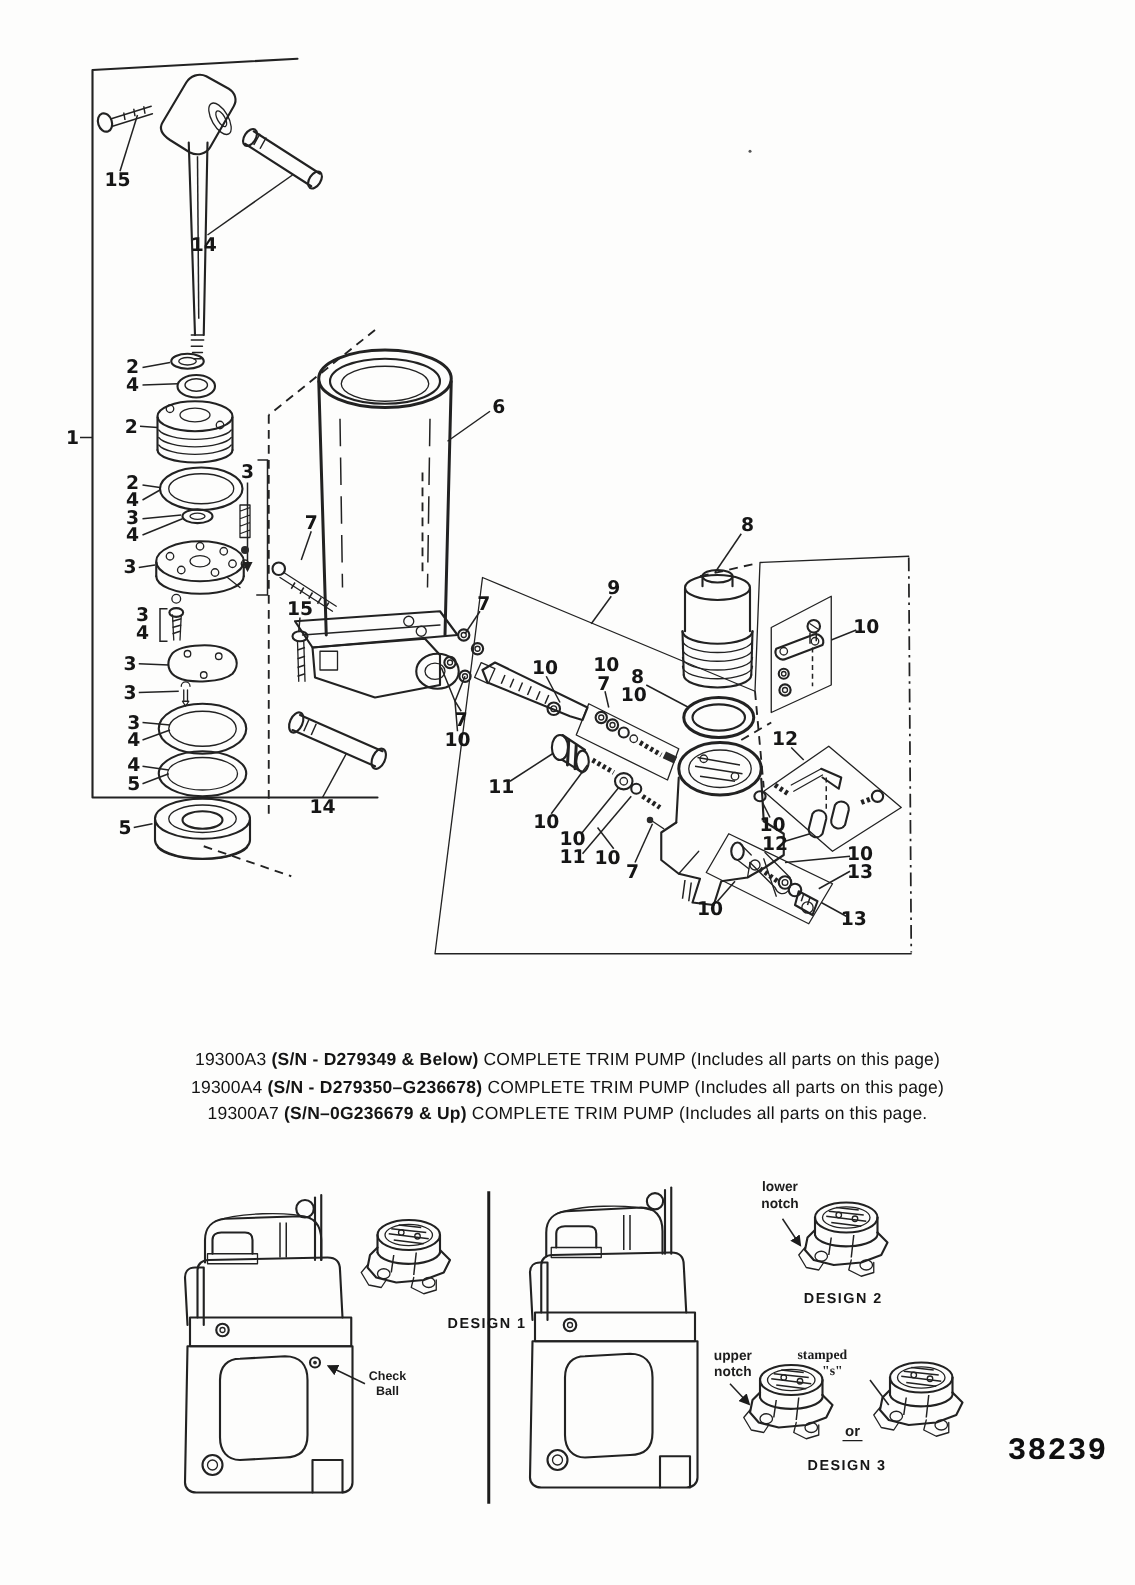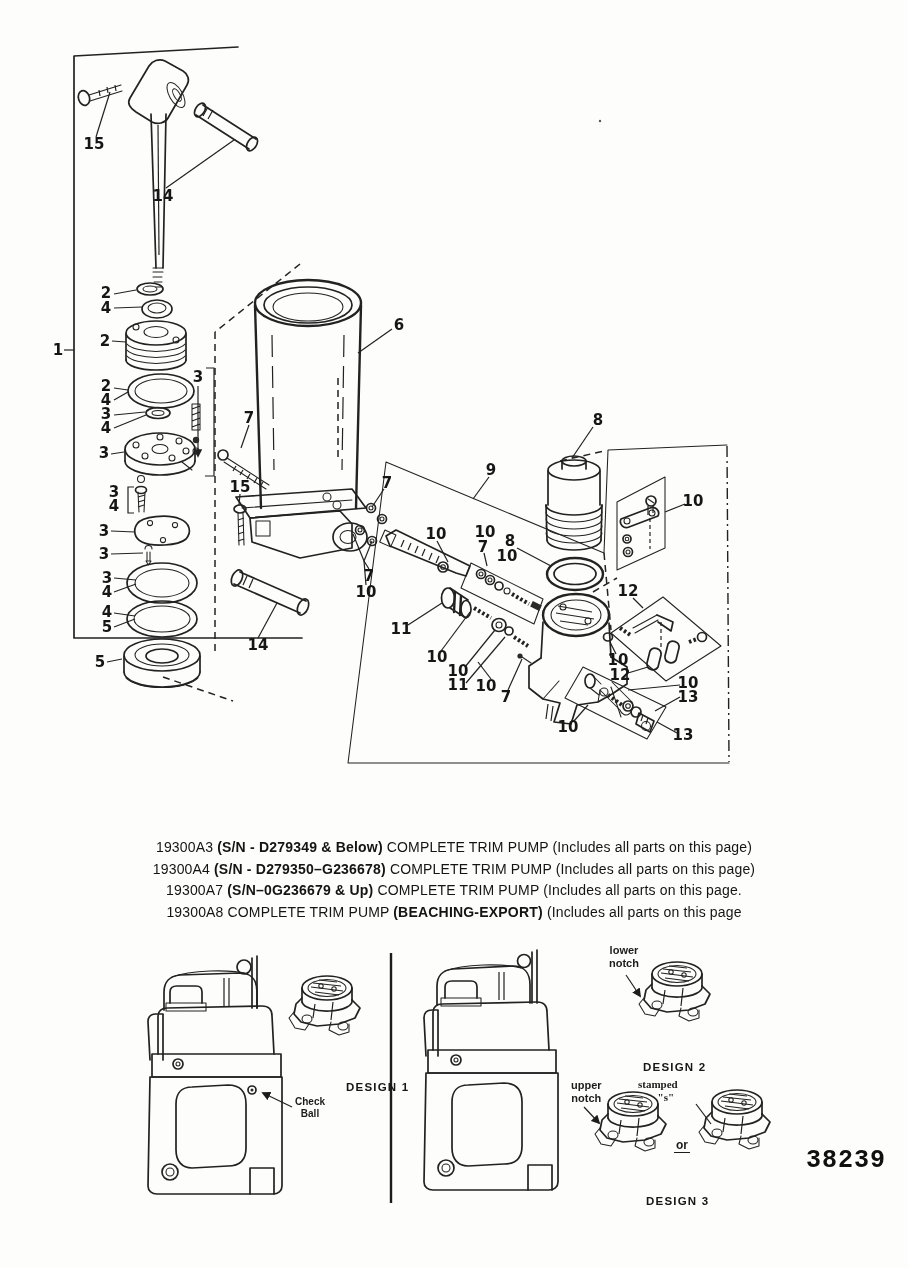--- a/index.html
+++ b/index.html
@@ -17,21 +17,21 @@
   .darkf{fill:#2a2a2a;stroke:none;}
   .callout{font-family:"DejaVu Sans", sans-serif;font-weight:bold;font-size:15px;fill:#161616;
            text-anchor:middle;}
   
   .part-listing{position:absolute;top:837px;left:0;width:908px;text-align:center;
                 font-size:14px;line-height:21.5px;letter-spacing:.15px;color:#141414;}
   .part-listing b{letter-spacing:.2px;}
   
   .ann{position:absolute;font-weight:bold;font-size:11px;line-height:13px;color:#1c1c1c;text-align:center;}
   .ann.small{font-size:10px;line-height:12px;}
-  .design{position:absolute;font-weight:bold;font-size:11.5px;letter-spacing:1.2px;color:#161616;margin-top:28px;}
+  .design{position:absolute;font-weight:bold;font-size:11.5px;letter-spacing:1.2px;color:#161616;}
   .or-label{position:absolute;font-weight:bold;font-size:12px;color:#1c1c1c;
             border-bottom:1.6px solid #1c1c1c;padding:0 2px 0 2px;margin-top:19px;}
   .sheet-number{position:absolute;left:806px;top:1146px;font-family:Liberation Mono, monospace;
                 font-weight:bold;font-size:25px;letter-spacing:1px;color:#101010;}
   .stamped-line2{display:block;margin-left:16px;}
 </style>
 </head>
 <body>
 
 <div class="page">
@@ -417,21 +417,20 @@
         <text x="683" y="740" class="callout">13</text>
       </g>
 
     <circle cx="600" cy="121" r="1.2" fill="#555"></circle>
   </svg>
 
   <div class="part-listing">
     <div><span>19300A3 </span><b>(S/N - D279349 &amp; Below)</b><span> COMPLETE TRIM PUMP (Includes all parts on this page)</span></div>
     <div><span>19300A4 </span><b>(S/N - D279350–G236678)</b><span> COMPLETE TRIM PUMP (Includes all parts on this page)</span></div>
     <div><span>19300A7 </span><b>(S/N–0G236679 &amp; Up)</b><span> COMPLETE TRIM PUMP (Includes all parts on this page.</span></div>
-    <div><span>19300A8 COMPLETE TRIM PUMP </span><b>(BEACHING-EXPORT)</b><span> (Includes all parts on this page</span></div>
   </div>
 
   <svg id="bottom-diagram" width="908" height="338" viewBox="0 930 908 338" style="top:930px;">
     <defs>
       <marker id="arr2" viewBox="0 0 10 10" refX="8" refY="5" markerWidth="7.5" markerHeight="7.5" orient="auto-start-reverse">
         <path d="M0,0 L10,5 L0,10 Z" fill="#1c1c1c"></path>
       </marker>
 
       <g id="valve-unit">
         <ellipse class="ln" cx="0" cy="0" rx="25" ry="12"></ellipse>
@@ -509,21 +508,21 @@
     <line class="ld" x1="584" y1="1107" x2="599" y2="1123" marker-end="url(#arr2)"></line>
     <line class="ld" x1="696" y1="1104" x2="711" y2="1124"></line>
   </svg>
 
   <div class="ann" style="left:609px;top:944px;">
     <span>lower</span><br>
     <span>notch</span>
   </div>
   <div class="design" style="left:643px;top:1033px;">DESIGN 2</div>
 
-  <div class="design" style="left:302px;top:1053px;padding-left:44px;">DESIGN 1</div>
+  <div class="design" style="left:314px;top:1053px;padding-left:44px;">DESIGN 1</div>
 
   <div class="ann small" style="left:295px;top:1096px;">
     <span>Check</span><br>
     <span>Ball</span>
   </div>
 
   <div class="ann" style="left:571px;top:1079px;">
     <span>upper</span><br>
     <span>notch</span>
   </div>

